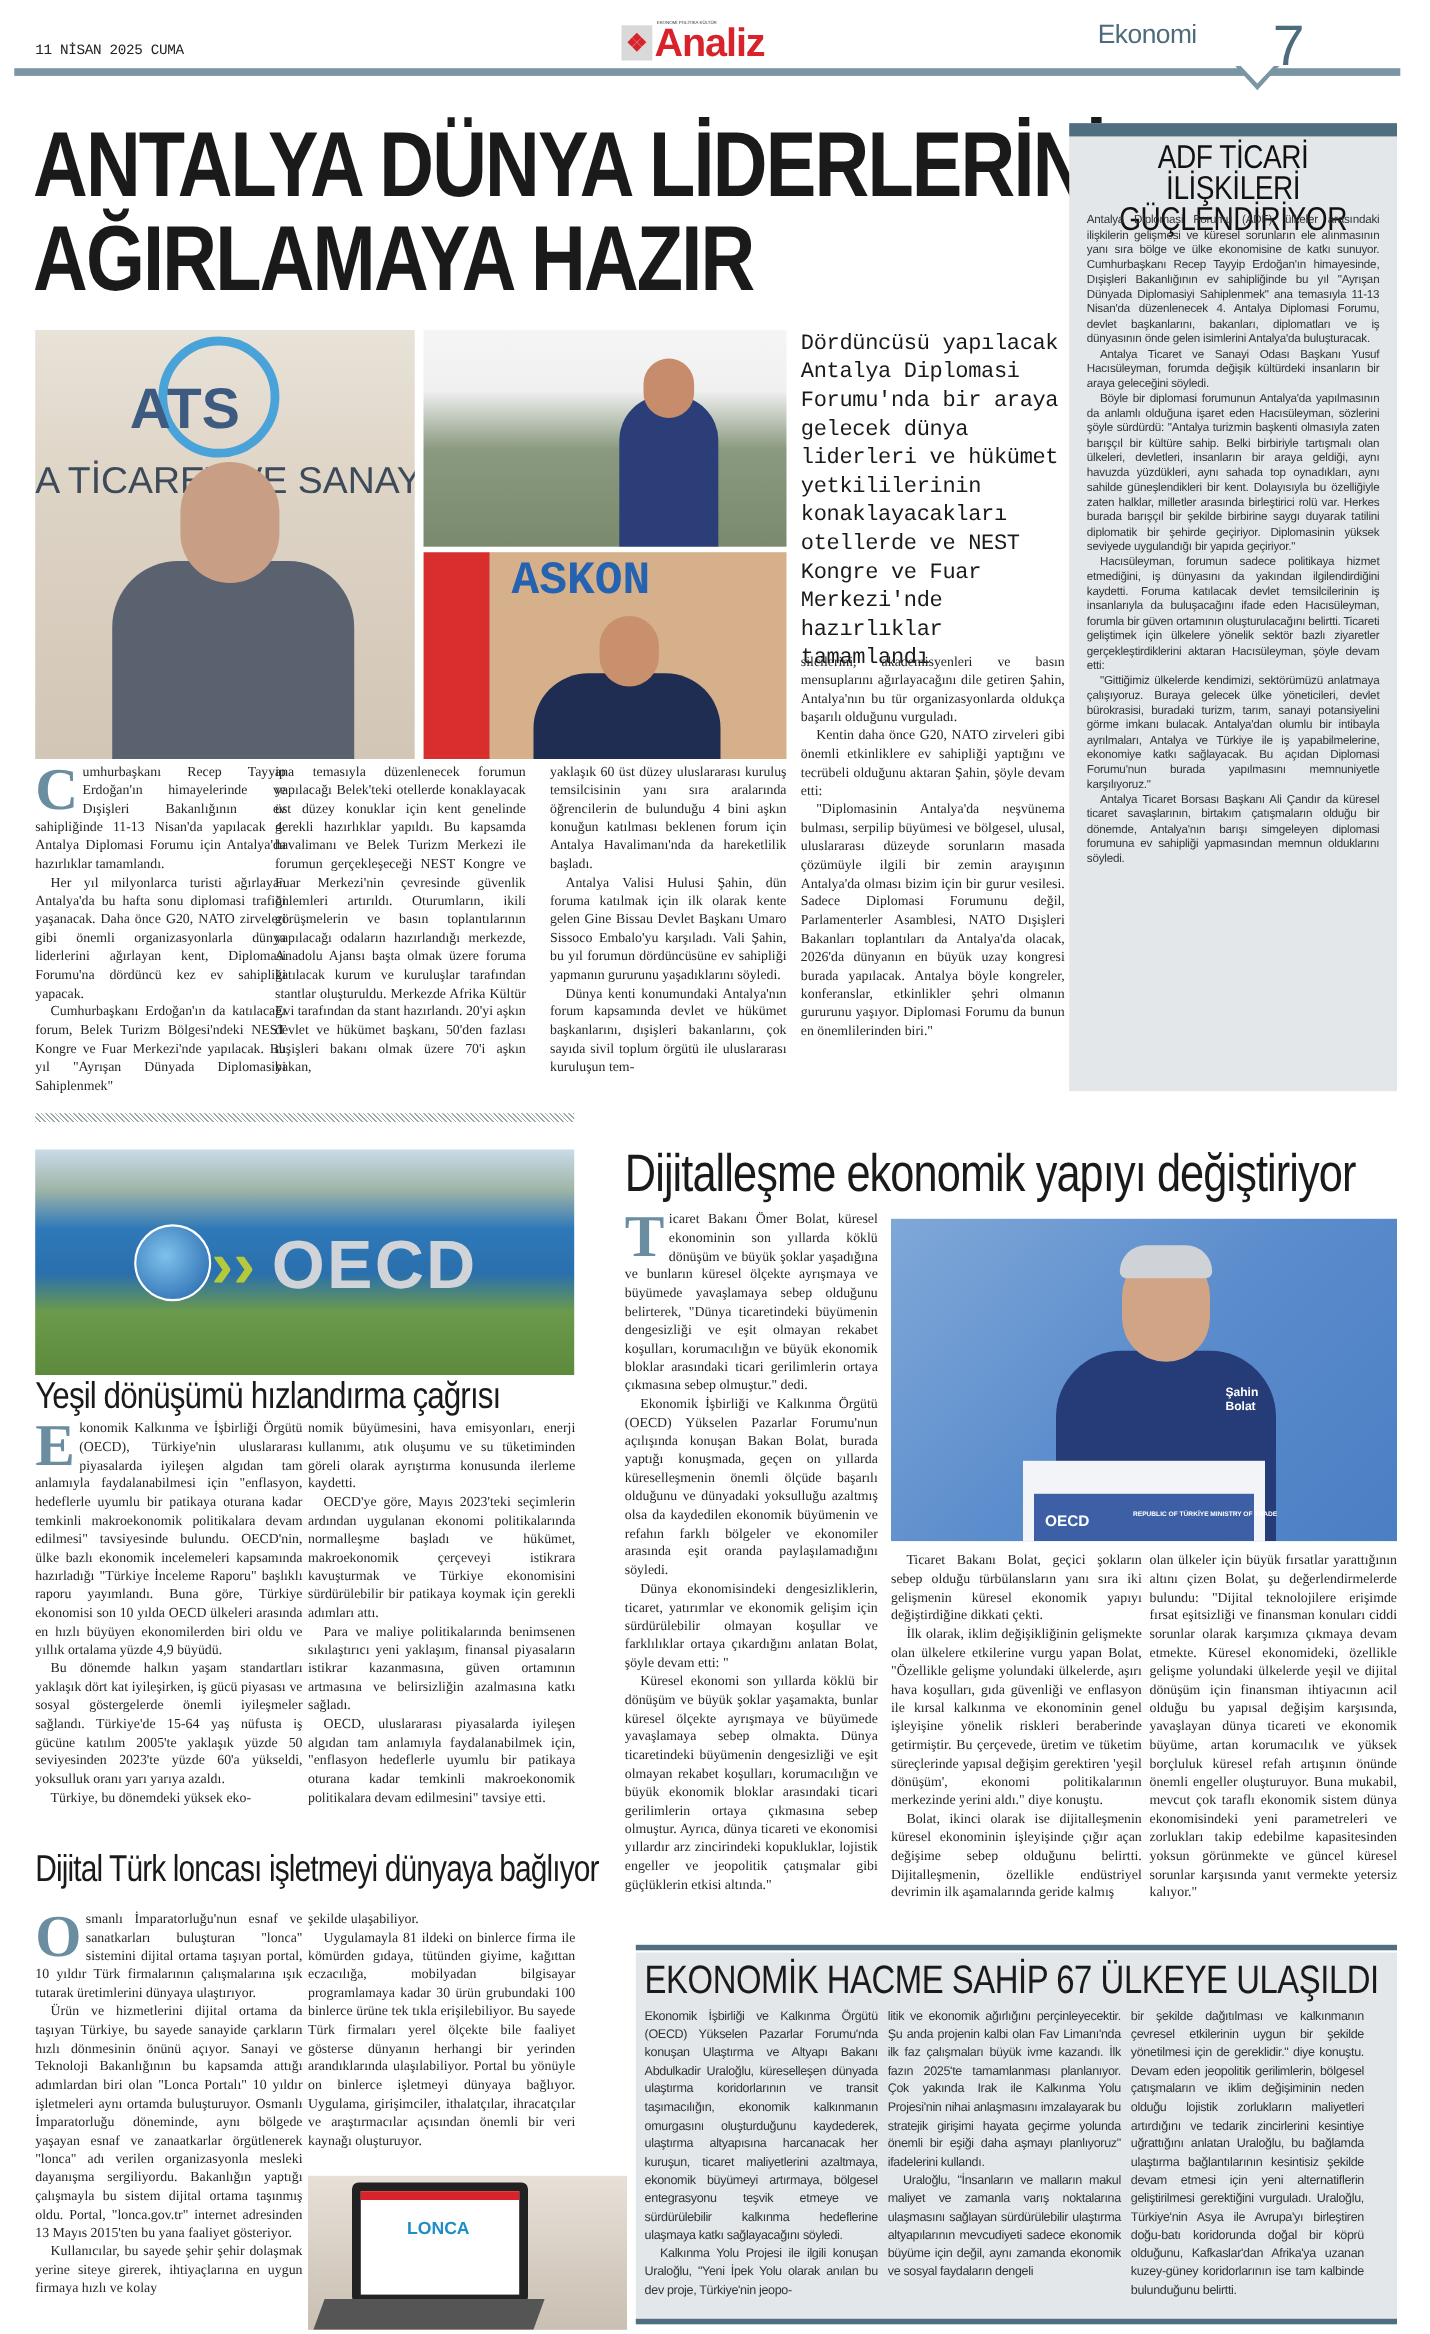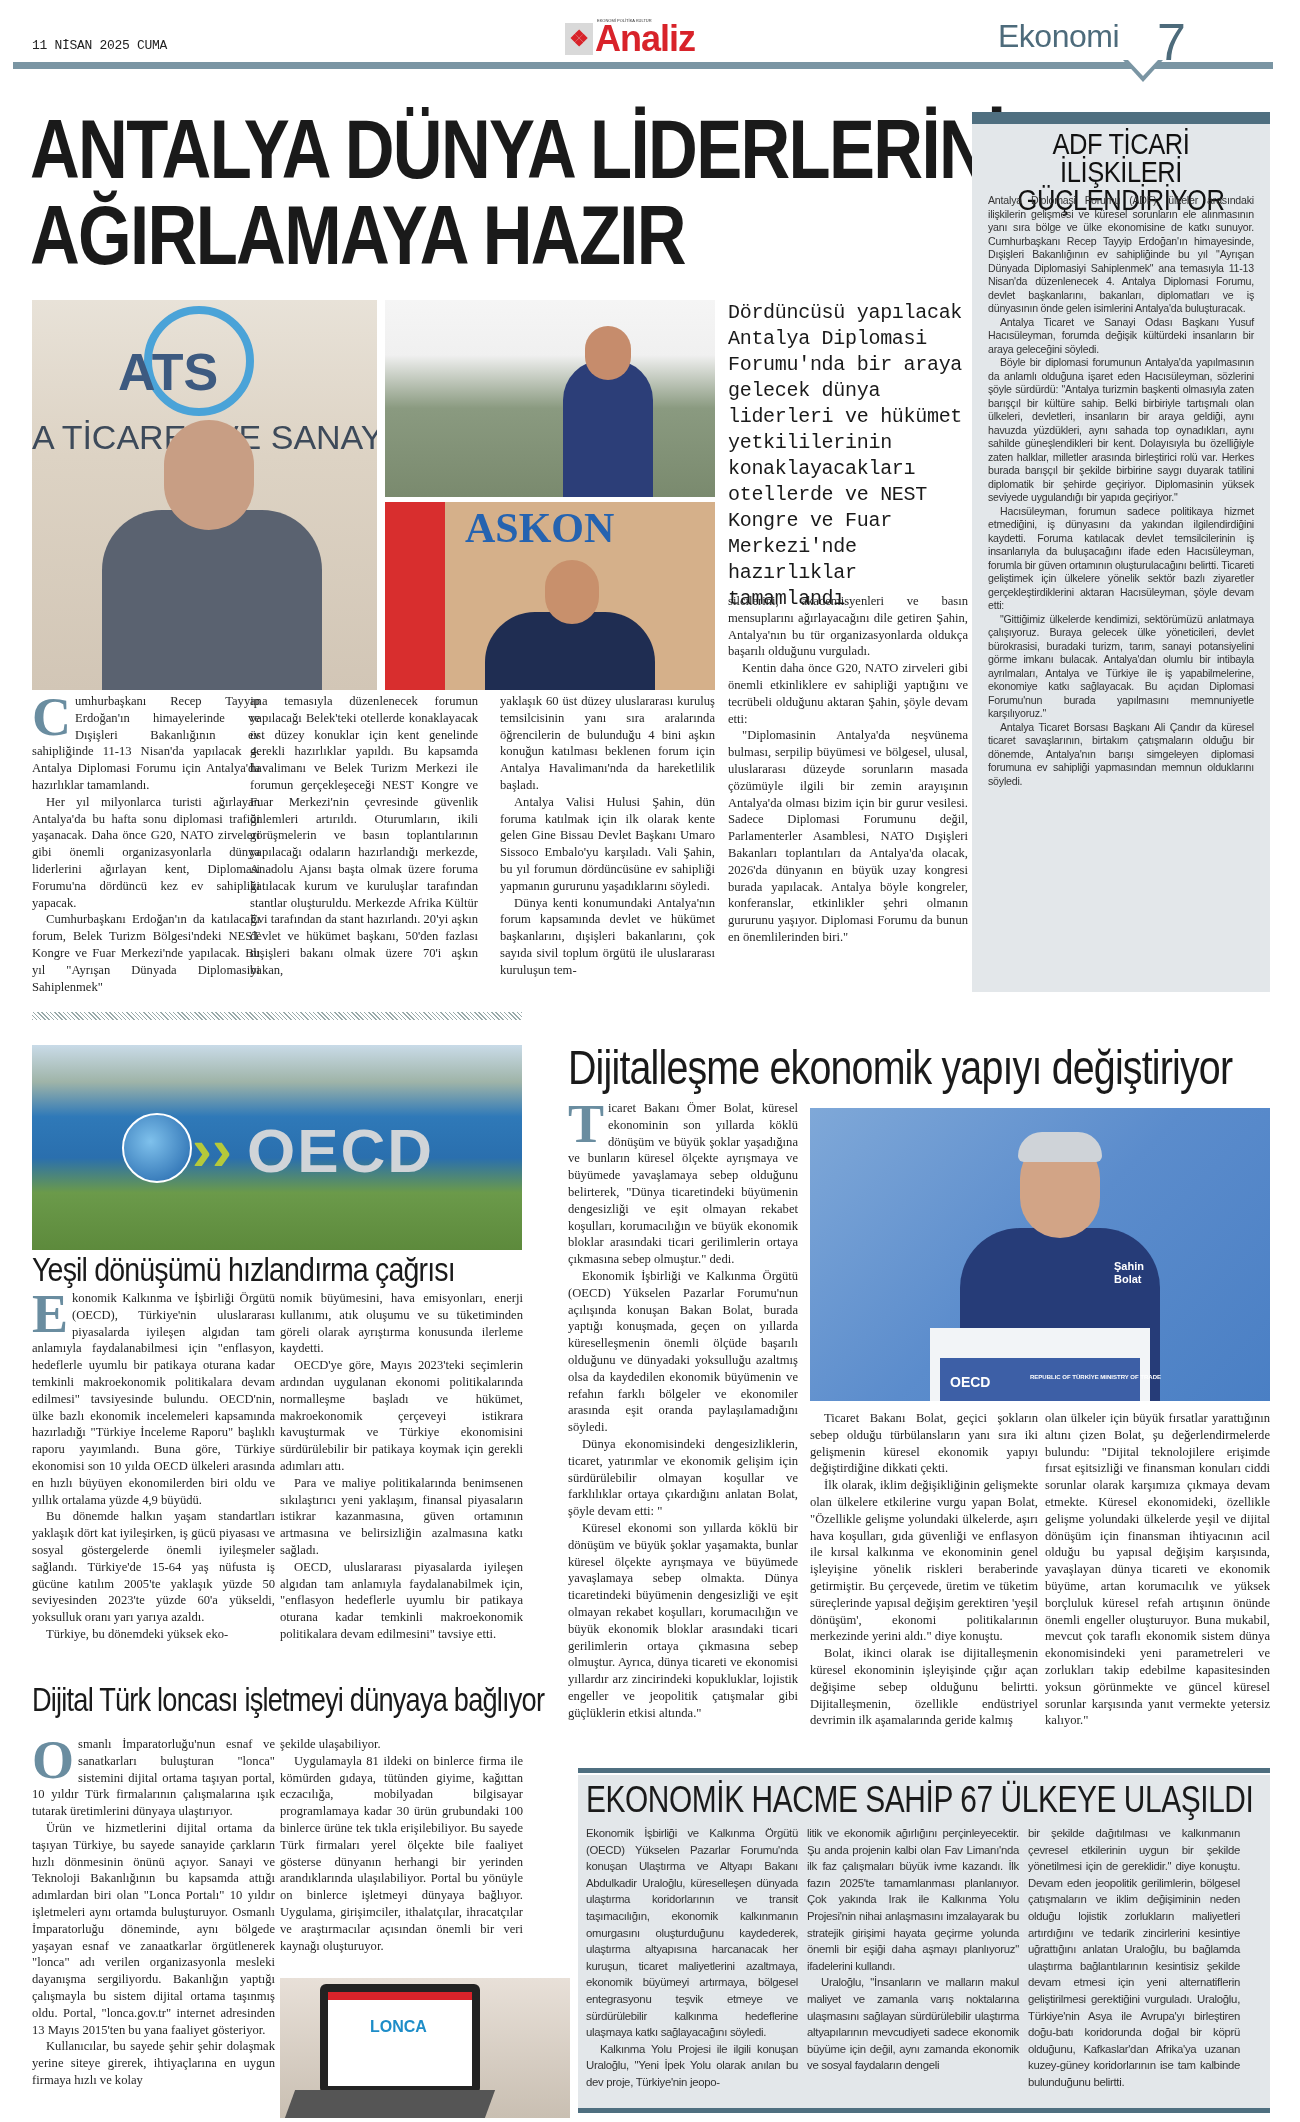--- a/index.html
+++ b/index.html
@@ -3,21 +3,21 @@
 <meta charset="utf-8">
 <style>
 *{box-sizing:border-box;margin:0;padding:0}
 body{width:1300px;height:2122px;background:#fff;font-family:"Liberation Serif",serif;color:#222;position:relative;overflow:hidden}
 .abs{position:absolute}
 .hdr-date{left:32px;top:38px;font-family:Liberation Mono, monospace;font-size:13px;letter-spacing:-0.3px;color:#222}
 .logo{left:565px;top:20px;width:175px;height:38px;display:flex;align-items:center}
 .logo-mark{width:28px;height:32px;background:#d9d9d9;display:flex;align-items:center;justify-content:center;color:#d8232a;font-size:22px;font-weight:bold;font-family:"Liberation Sans",sans-serif}
 .logo-text{font-family:"Liberation Sans",sans-serif;font-weight:bold;color:#d8232a;font-size:36px;letter-spacing:-1px;line-height:1;margin-left:2px}
 .logo-tag{position:absolute;left:32px;top:-2px;font-size:4px;font-family:"Liberation Sans",sans-serif;color:#333}
-.section{left:998px;top:18px;font-family:"Liberation Sans",sans-serif;font-size:32px;color:#4d6b7b;letter-spacing:-0.5px}
+.section{left:998px;top:18px;font-family:"Liberation Sans",sans-serif;font-size:24px;color:#4d6b7b;letter-spacing:-0.5px}
 .pageno{left:1157px;top:12px;font-family:"Liberation Sans",sans-serif;font-size:52px;color:#4d6b7b}
 .rule{left:13px;top:62px;width:1260px;height:7px;background:#7a95a3}
 .chev{left:1123px;top:60px;width:0;height:0;border-left:20px solid transparent;border-right:20px solid transparent;border-top:22px solid #7a95a3}
 .chev2{left:1128px;top:60px;width:0;height:0;border-left:15px solid transparent;border-right:15px solid transparent;border-top:16px solid #fff}
 .headline{left:30px;top:106px;width:930px;font-family:"Liberation Sans",sans-serif;font-weight:900;font-size:84px;line-height:86px;color:#1a1a1a;letter-spacing:-2px;transform:scaleX(0.82);transform-origin:left top;text-transform:uppercase}
 .headline div{white-space:nowrap;width:1140px;font-weight:bold}
 .sidebox{left:972px;top:112px;width:298px;height:880px;background:#e3e7ea}
 .sidebox-top{left:972px;top:112px;width:298px;height:12px;background:#4f6f80}
 .side-title{left:980px;top:130px;width:282px;text-align:center;font-family:"Liberation Sans",sans-serif;font-size:30px;line-height:28px;color:#111;letter-spacing:-0.5px;transform:scaleX(0.85);transform-origin:center top}
 .side-body{left:988px;top:194px;width:266px;font-family:"Liberation Sans",sans-serif;font-size:10.6px;line-height:13.5px;color:#333;text-align:justify;letter-spacing:-0.2px}
@@ -28,21 +28,21 @@
 .ph-ats .logo-ring{position:absolute;left:112px;top:6px;width:110px;height:110px;border:8px solid #4aa3d8;border-radius:50%}
 .ph-ats .ats-txt{position:absolute;left:86px;top:42px;font-family:"Liberation Sans",sans-serif;font-size:52px;color:#3d5a80;font-weight:bold}
 .ph-ats .tic-txt{position:absolute;left:0;top:118px;font-family:"Liberation Sans",sans-serif;font-size:34px;color:#3d4a5a;white-space:nowrap}
 .ph-ats .suit{position:absolute;left:70px;top:210px;width:220px;height:180px;background:#5a6270;border-radius:60px 60px 0 0}
 .ph-ats .head{position:absolute;left:132px;top:120px;width:90px;height:110px;background:#c89e84;border-radius:45px}
 .ph-city{left:385px;top:300px;width:330px;height:197px;background:linear-gradient(180deg,#f5f5f5 0%,#f0f0f0 28%,#8a9a80 55%,#7a8a6e 100%)}
 .ph-city .man{position:absolute;left:178px;top:60px;width:90px;height:137px;background:#2c3e78;border-radius:40px 40px 0 0}
 .ph-city .mhead{position:absolute;left:200px;top:26px;width:46px;height:54px;background:#c68c6c;border-radius:23px}
 .ph-askon{left:385px;top:502px;width:330px;height:188px;background:#d5b08a}
 .ph-askon .flag{position:absolute;left:0;top:0;width:60px;height:188px;background:#d82e2e}
-.ph-askon .sign{position:absolute;left:80px;top:2px;font-family:Liberation Serif, serif;font-weight:bold;font-size:42px;color:#2563b0}
+.ph-askon .sign{position:absolute;left:80px;top:2px;font-family:Liberation Mono, monospace;font-weight:bold;font-size:42px;color:#2563b0}
 .ph-askon .man{position:absolute;left:100px;top:110px;width:170px;height:78px;background:#1f2d52;border-radius:50px 50px 0 0}
 .ph-askon .mhead{position:absolute;left:160px;top:58px;width:54px;height:64px;background:#c8906c;border-radius:27px}
 .deck{left:728px;top:300px;width:238px;font-family:Liberation Mono, monospace;font-size:20px;line-height:26px;color:#1a1a1a;letter-spacing:-0.3px}
 .body-txt{font-family:"Liberation Serif",serif;font-size:12.6px;line-height:16.8px;color:#262626;text-align:justify;hyphens:auto}
 .body-txt p{text-indent:14px}
 .body-txt p.noind{text-indent:0}
 .dropcap{float:left;font-size:54px;line-height:44px;color:#6a8da0;font-weight:bold;margin:2px 4px 0 0;font-family:"Liberation Serif",serif}
 .col-a1{left:32px;top:693px;width:228px}
 .col-a2{left:250px;top:693px;width:228px}
 .col-b1{left:500px;top:693px;width:215px}

